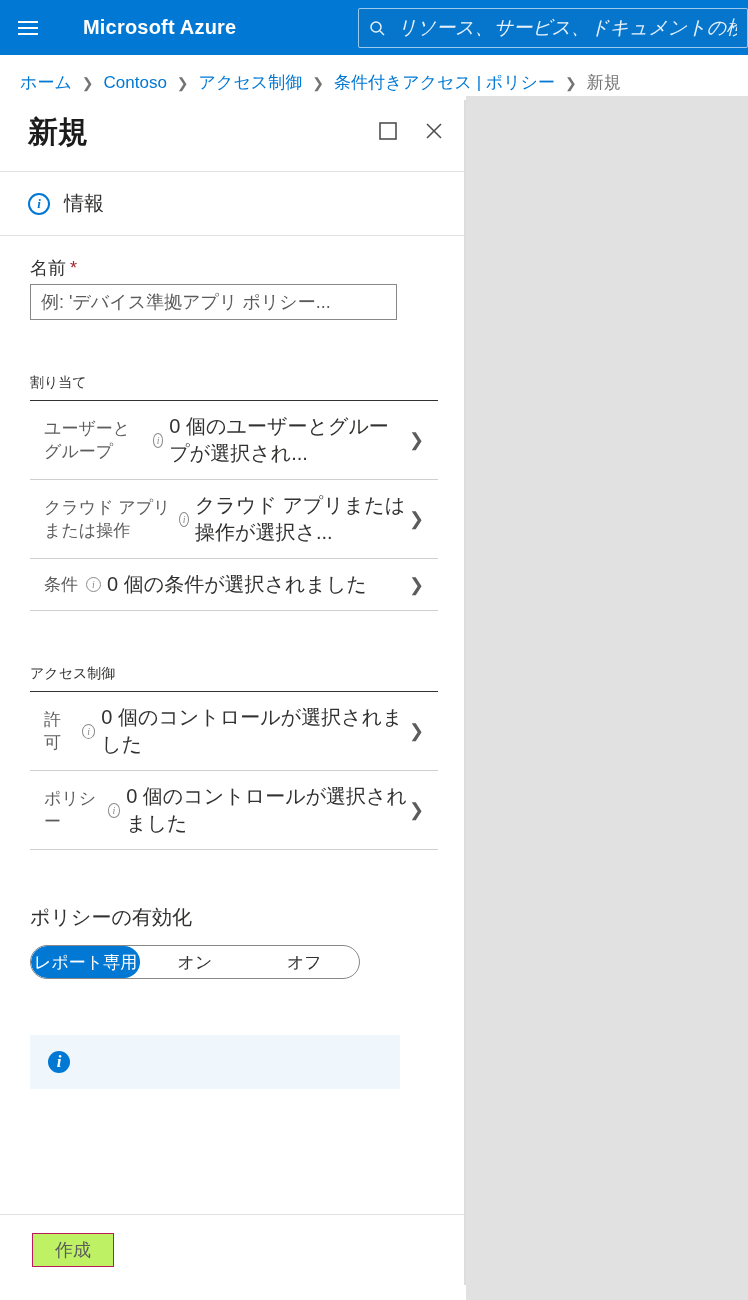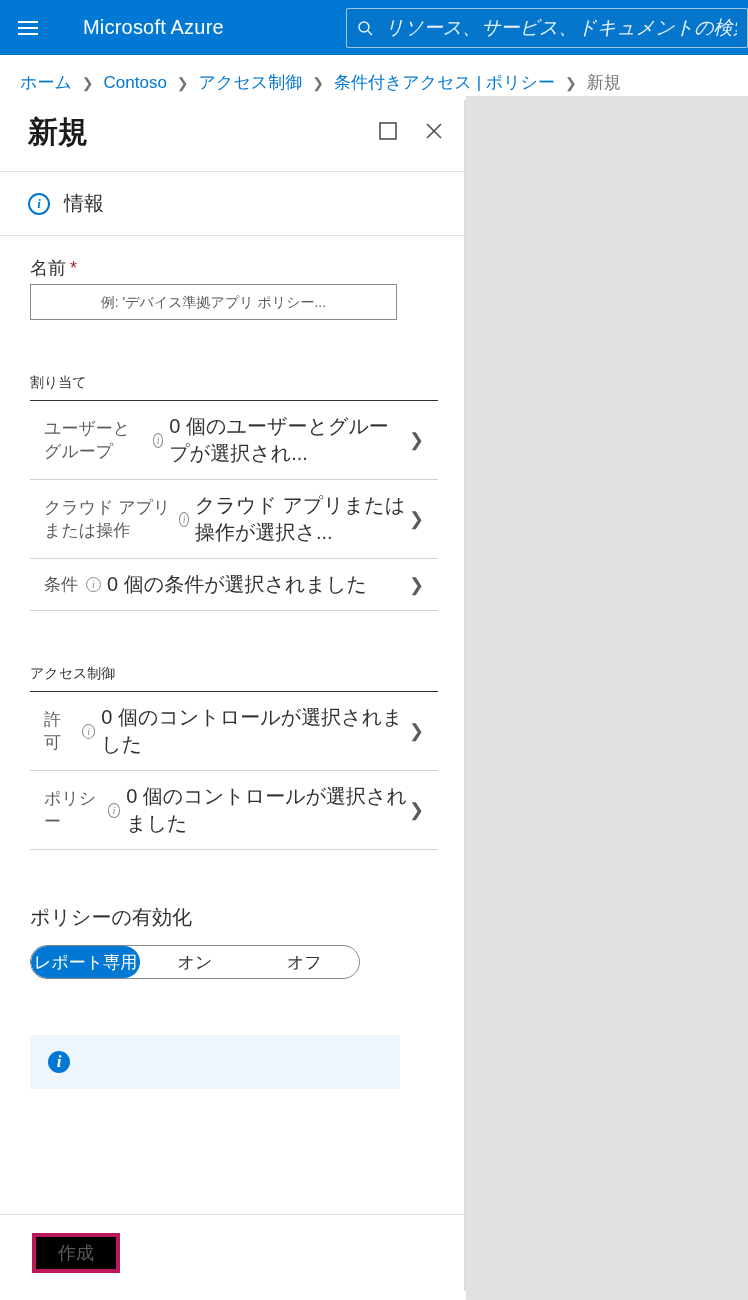--- a/index.html
+++ b/index.html
@@ -13,21 +13,21 @@
       color: #ffffff;
     }
     .hamburger {
       width: 55px; height: 55px;
       display:flex;align-items:center;justify-content:center;
       cursor:pointer;
     }
     .hamburger-lines { width:20px; height:14px; display:flex; flex-direction:column; justify-content:space-between; }
     .hamburger-lines span { display:block; height:2px; background:#fff; }
     .brand {
-      font-size: 20px; font-weight:400; padding-left: 28px; padding-right: 40px; letter-spacing:.2px;
+      font-size: 20px; font-weight:700; padding-left: 28px; padding-right: 40px; letter-spacing:.2px;
     }
     .search-wrap {
       flex:1; display:flex; align-items:center;
       background:#305f9b22;
       border:1px solid rgba(255,255,255,.6);
       border-radius:2px;
       height:40px;
       margin: 7px 0 7px 82px;
       padding:0 10px;
       color:#e6f1fb;
@@ -83,21 +83,21 @@
     
     .scroll::-webkit-scrollbar { width:16px; }
     .scroll::-webkit-scrollbar-track { background:#f5f5f5; }
     .scroll::-webkit-scrollbar-thumb { background:#c1c1c1; }
 
     .field-label { font-size:18px; color:#323130; margin-bottom:4px; }
     .req { color:#a4262c; margin-left:4px; }
     .text-input {
       width: 367px; height:36px;
       border:1px solid #8a8886;
-      padding:14px 10px; font-size:14px; color:#323130; background:#fff;text-align:center;
+      padding:14px 10px; font-size:18px; color:#323130; background:#fff;
     }
     .text-input::placeholder { color:#5b5b5b; }
 
     .section-heading {
       font-size:14px; color:#323130; margin-top:54px; margin-bottom:0px;
       padding-bottom:8px;
     }
 
     .item {
       border-top:1px solid #cfcfcf;
@@ -137,21 +137,21 @@
       padding:16px 18px; font-size:17px; color:#323130; line-height:1.5;
     }
     .note .nicon { width:22px; height:22px; background:#0078d4; border-radius:50%; color:#fff; display:flex; align-items:center; justify-content:center; font-weight:700; font-style:italic; font-family:Georgia,serif; flex:0 0 22px;}
 
     
     .footer {
       border-top:1px solid #e1e1e1;
       padding: 18px 0 18px 32px;
     }
     .create-btn {
-      border:4px solid #be185d; background:#000000; color:#5c5c5c;
+      border:1px solid #be185d; background:#bef264; color:#5c5c5c;
       font-size:18px; padding:4px 22px; cursor:pointer;
     }
 
     .right-panel {
       position:absolute; left:466px; top:96px; width:282px; height:1204px;
       background:#e1e1e1;
     }
   </style>
 </head>
 <body>

